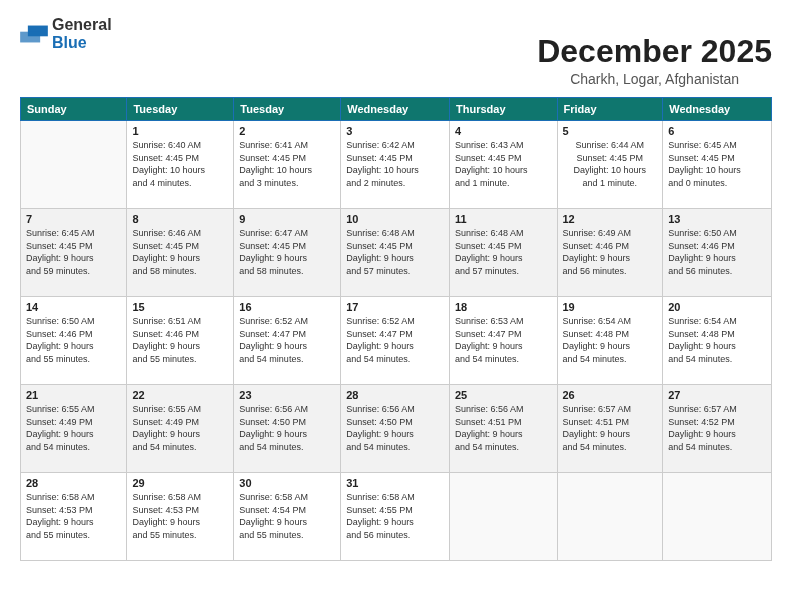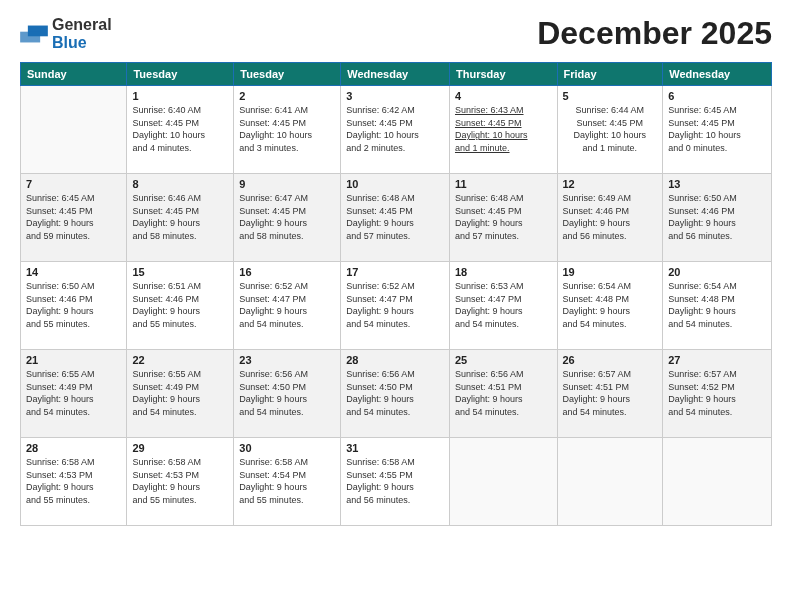--- a/index.html
+++ b/index.html
@@ -33,20 +33,21 @@
       height: 20px;
       display: inline-block;
     }
     .logo-wrapper {
       display: flex;
       align-items: center;
       gap: 4px;
     }
     .title-section {
       text-align: center;
+      margin-top: 18px;
     }
     .month-title {
       font-size: 32px;
       font-weight: bold;
       color: #222;
       line-height: 1.1;
     }
     .location-title {
       font-size: 14px;
       color: #555;
@@ -103,20 +104,21 @@
           <polygon points="0,10 26,10 26,24 0,24" fill="#1a6eb5" opacity="0.7"></polygon>
         </svg>
         <div>
           <span style="font-size:16px;font-weight:bold;color:#333;">General</span><br>
           <span style="font-size:16px;font-weight:bold;color:#1a6eb5;">Blue</span>
         </div>
       </div>
     </div>
     <div class="title-section">
       <div class="month-title">December 2025</div>
+      <div class="location-title">Charkh, Logar, Afghanistan</div>
     </div>
   </div>
 
   <table class="calendar">
     <thead>
       <tr>
         <th>Sunday</th>
         <th>Tuesday</th>
         <th>Tuesday</th>
         <th>Wednesday</th>
@@ -144,21 +146,21 @@
           </td>
           <td>
             <div class="day-number">3</div>
             <div class="day-info" style="white-space: pre-line;">Sunrise: 6:42 AM
 Sunset: 4:45 PM
 Daylight: 10 hours
 and 2 minutes.</div>
           </td>
           <td>
             <div class="day-number">4</div>
-            <div class="day-info" style="white-space: pre-line; text-decoration: underline;">Sunrise: 6:43 AM
+            <div class="day-info" style="white-space: pre-line;">Sunrise: 6:43 AM
 Sunset: 4:45 PM
 Daylight: 10 hours
 and 1 minute.</div>
           </td>
           <td>
             <div class="day-number">5</div>
             <div class="day-info" style="white-space: pre-line; text-align: center;">Sunrise: 6:44 AM
 Sunset: 4:45 PM
 Daylight: 10 hours
 and 1 minute.</div>

